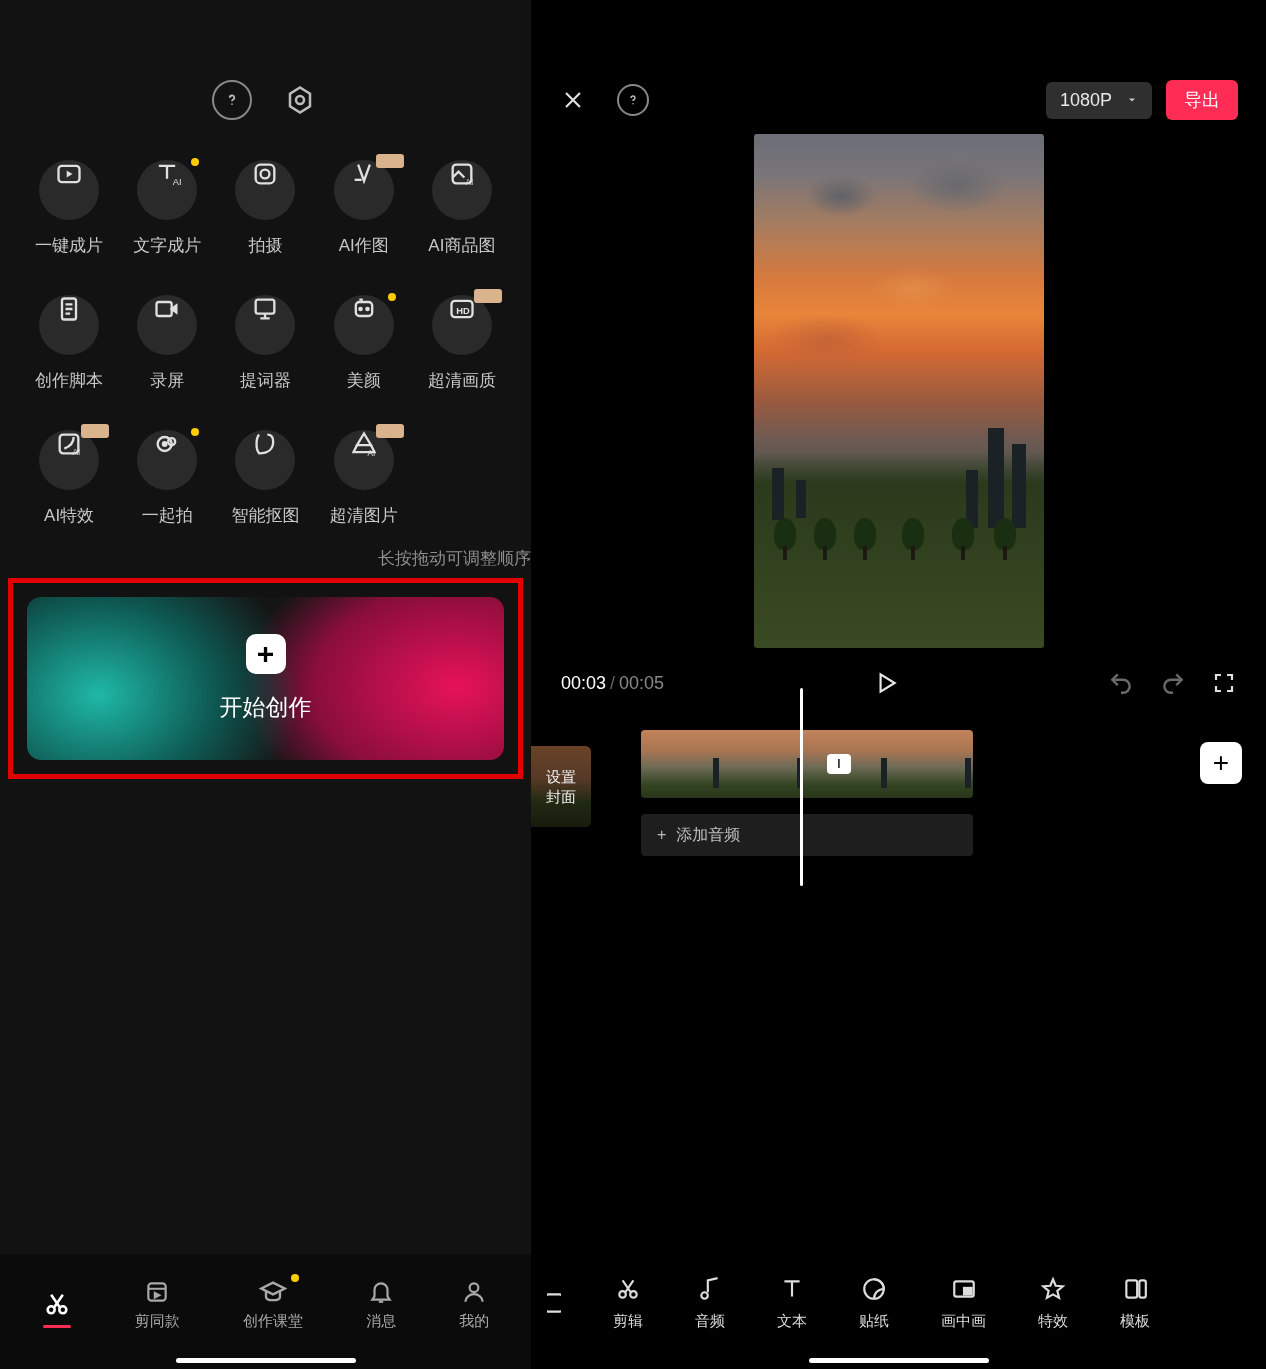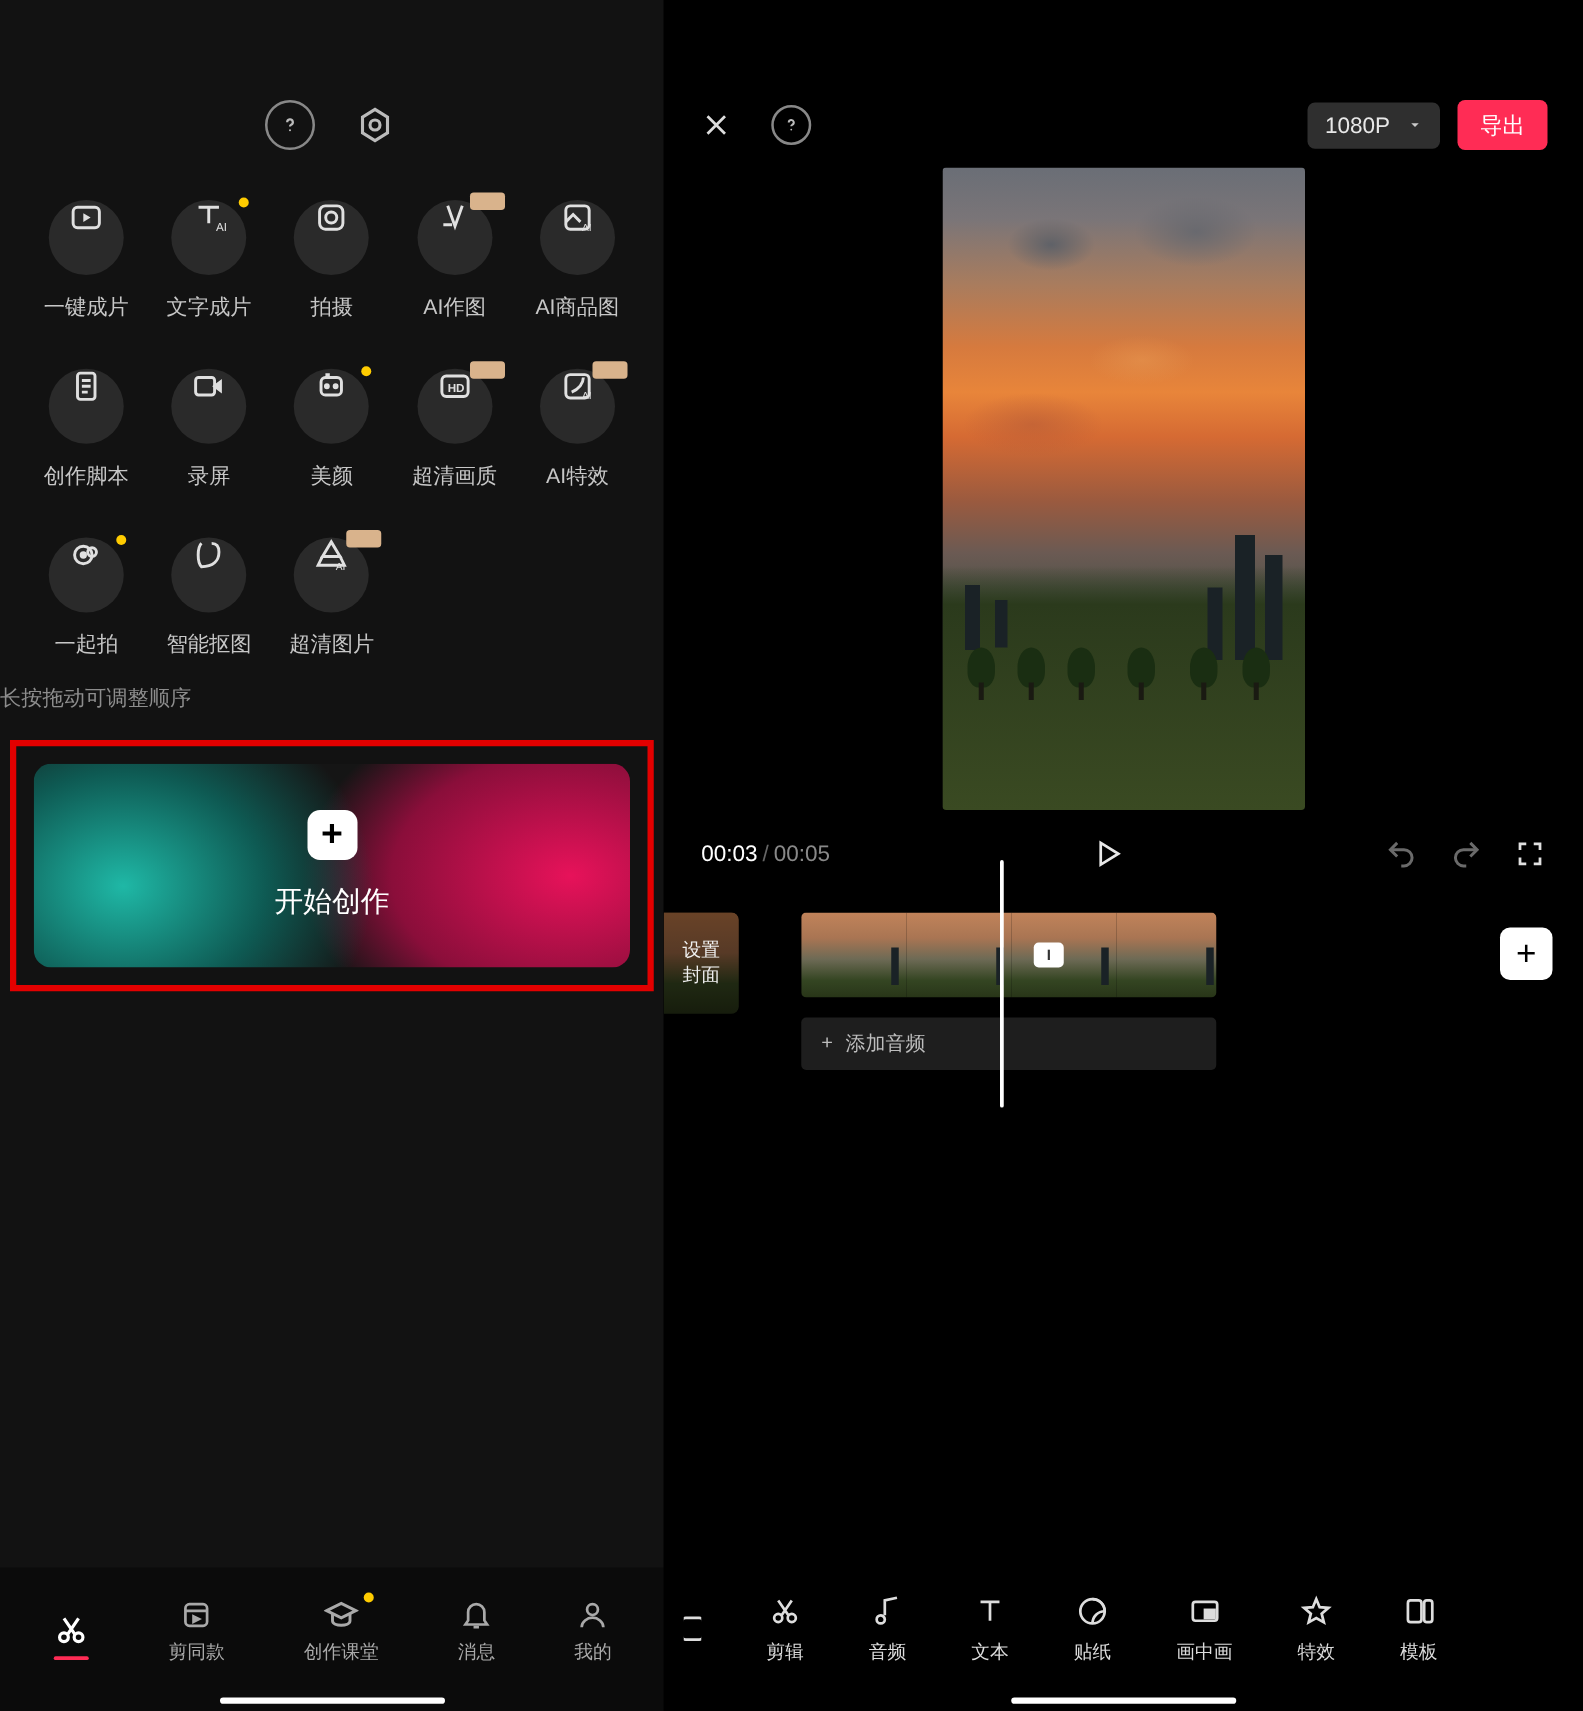--- a/index.html
+++ b/index.html
@@ -53,21 +53,21 @@
     width:60px;height:60px;border-radius:50%;
     background:#2a2a2a;
     display:flex;justify-content:center;
     color:#e0e0e0;
     position:relative;
   }
   .tool-label { font-size:17px;color:#c7c7c7; text-align:right;}
   .dot-yellow { position:absolute;width:8px;height:8px;border-radius:50%;background:#ffcc00;top:-2px;right:-2px;}
   .badge-tan { position:absolute;width:28px;height:14px;border-radius:3px;background:#d9b38c;top:-6px;right:-10px;}
 
-  .hint-text { text-align:left;color:#8d8d8d;font-size:17px;margin:10px 0 22px;}
+  .hint-text { text-align:right;color:#8d8d8d;font-size:17px;margin:10px 0 8px;}
 
   .start-card-wrap {
     margin: 0 8px;
     border: 5px solid #e30000;
     padding: 14px;
   }
   .start-card {
     height:163px;border-radius:14px;
     background: radial-gradient(ellipse 60% 140% at 15% 60%, #1fb8a6 0%, #0e5a53 40%, transparent 70%),
                 radial-gradient(ellipse 60% 120% at 90% 55%, #e7125a 0%, #8a0e3a 50%, transparent 75%),
@@ -149,21 +149,21 @@
   .pb-right { display:flex;gap:26px;align-items:center;color:#777;}
 
   .ruler {
     display:flex;justify-content:space-between;align-items:center;color:#9a9a9a;font-size:14px;
     padding: 18px 100px 10px 104px;
   }
   .ruler .tick{width:4px;height:4px;border-radius:50%;background:#666;}
 
   .timeline-area {position:relative;height:230px;}
   .cover-set {
-    position:absolute;left:0;top:34px;width:60px;height:81px;border-radius:0 6px 6px 0;overflow:hidden;
+    position:absolute;left:0;top:50px;width:60px;height:81px;border-radius:0 6px 6px 0;overflow:hidden;
   }
   .cover-set .thumb{width:100%;height:100%;background:linear-gradient(#c07a48 0%,#9f6a46 40%,#3a4a22 70%,#2a3518 100%);}
   .cover-set .overlay{position:absolute;inset:0;background:rgba(0,0,0,0.45);display:flex;align-items:center;justify-content:center;color:#f0f0f0;font-size:15px;line-height:1.3;text-align:center;}
   .clip-track {
     position:absolute;top:34px;left:110px;height:68px;width:332px;border-radius:4px;overflow:hidden;
   }
   .clip-slice{position:absolute;top:0;bottom:0;width:84px;background:linear-gradient(#c1835a 0%,#a97553 30%,#6d6a55 55%,#344522 80%,#283518 100%);}
   .cs1{left:0;} .cs2{left:84px;} .cs3{left:168px;} .cs4{left:252px;}
   .clip-slice::before{content:"";position:absolute;right:6px;top:28px;width:6px;height:30px;background:#1a2226;}
   .white-handle{position:absolute;top:24px;left:186px;width:24px;height:20px;border-radius:4px;background:#fff;color:#333;font-size:12px;display:flex;align-items:center;justify-content:center;font-weight:700;}
@@ -270,20 +270,29 @@
           <span class="tool-label">创作脚本</span>
         </div>
       <div class="tool-item">
           <div class="tool-icon">
             <svg width="28" height="28" viewBox="0 0 24 24" fill="none" stroke="#e0e0e0" stroke-width="2">
               <rect x="3" y="6" width="13" height="12" rx="2"></rect>
               <path d="M20 9l-4 3 4 3z" fill="#e0e0e0"></path>
             </svg>
           </div>
           <span class="tool-label">录屏</span>
+        </div>
+      <div class="tool-item">
+          <div class="tool-icon">
+            <svg width="28" height="28" viewBox="0 0 24 24" fill="none" stroke="#e0e0e0" stroke-width="2">
+              <rect x="4" y="4" width="16" height="12" rx="2"></rect>
+              <path d="M8 20h8M12 16v4"></path>
+            </svg>
+          </div>
+          <span class="tool-label">提词器</span>
         </div>
       <div class="tool-item">
           <div class="tool-icon">
             <div class="dot-yellow"></div>
             <svg width="28" height="28" viewBox="0 0 24 24" fill="none" stroke="#e0e0e0" stroke-width="2">
               <rect x="5" y="6" width="14" height="12" rx="3"></rect>
               <path d="M8 4h3"></path>
               <circle cx="9" cy="12" r="1" fill="#e0e0e0"></circle>
               <circle cx="15" cy="12" r="1" fill="#e0e0e0"></circle>
             </svg>

